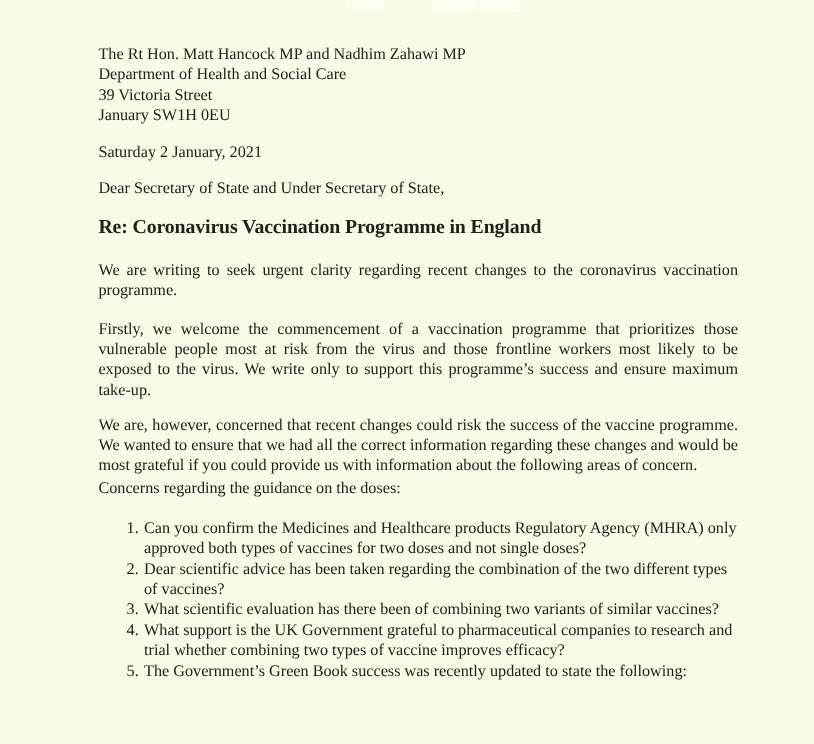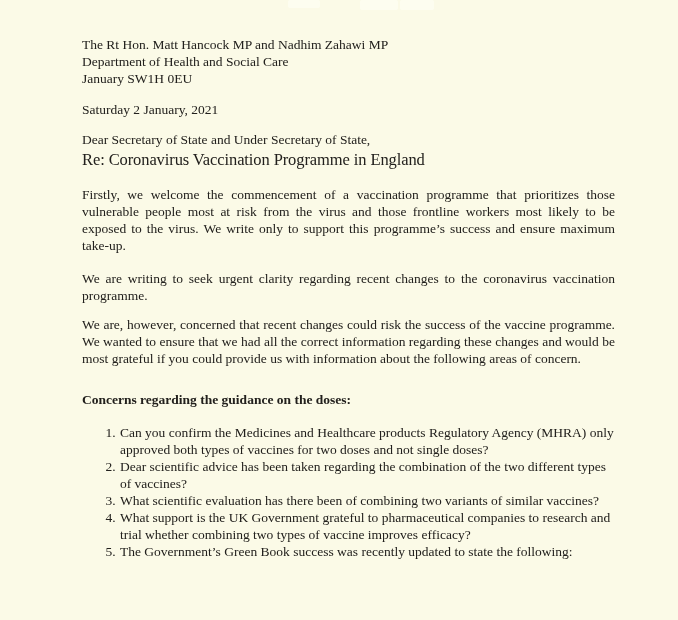--- a/index.html
+++ b/index.html
@@ -34,39 +34,39 @@
     white-space: nowrap;
   }
   .date-line {
     margin-top: 14px;
     text-align: left;
   }
   .salutation {
     margin-top: 13px;
   }
   .subject {
-    margin-top: 1px;
+    margin-top: 13px;
     font-size: 16.5px;
     line-height: 22px;
-    font-weight: normal;
+    font-weight: bold;
     letter-spacing: -0.1px;
   }
   p.body-para {
     margin: 15px 0 0 0;
     text-align: justify;
   }
   p.body-para.first {
     margin-top: 16px;
   }
   p.body-para.third {
     margin-top: 12px;
   }
   .section-heading {
-    margin-top: 24px;
-    font-weight: bold;
+    margin-top: 2px;
+    font-weight: normal;
   }
   ol.concerns {
     margin: 16px 0 0 0;
     padding-left: 37px;
   }
   ol.concerns li {
     margin: 0;
     padding-left: 1px;
   }
 </style>
@@ -75,32 +75,33 @@
 
 <div class="remnant r1"></div>
 <div class="remnant r2"></div>
 <div class="remnant r3"></div>
 
 <div class="letter">
 
   <div class="address">
     <div>The Rt Hon. Matt Hancock MP and Nadhim Zahawi MP</div>
     <div>Department of Health and Social Care</div>
+    <div>39 Victoria Street</div>
     <div>January SW1H 0EU</div>
   </div>
 
   <div class="date-line">Saturday 2 January, 2021</div>
 
   <div class="salutation">Dear Secretary of State and Under Secretary of State,</div>
 
   <div class="subject">Re: Coronavirus Vaccination Programme in England</div>
 
+  <p class="body-para first">We are writing to seek urgent clarity regarding recent changes to the coronavirus vaccination programme.</p>
+
   <p class="body-para">Firstly, we welcome the commencement of a vaccination programme that prioritizes those vulnerable people most at risk from the virus and those frontline workers most likely to be exposed to the virus. We write only to support this programme’s success and ensure maximum take-up.</p>
-
-  <p class="body-para first">We are writing to seek urgent clarity regarding recent changes to the coronavirus vaccination programme.</p>
 
   <p class="body-para third">We are, however, concerned that recent changes could risk the success of the vaccine programme. We wanted to ensure that we had all the correct information regarding these changes and would be most grateful if you could provide us with information about the following areas of concern.</p>
 
   <div class="section-heading">Concerns regarding the guidance on the doses:</div>
 
   <ol class="concerns">
     <li>Can you confirm the Medicines and Healthcare products Regulatory Agency (MHRA) only approved both types of vaccines for two doses and not single doses?</li>
     <li>Dear scientific advice has been taken regarding the combination of the two different types of vaccines?</li>
     <li>What scientific evaluation has there been of combining two variants of similar vaccines?</li>
     <li>What support is the UK Government grateful to pharmaceutical companies to research and trial whether combining two types of vaccine improves efficacy?</li>

